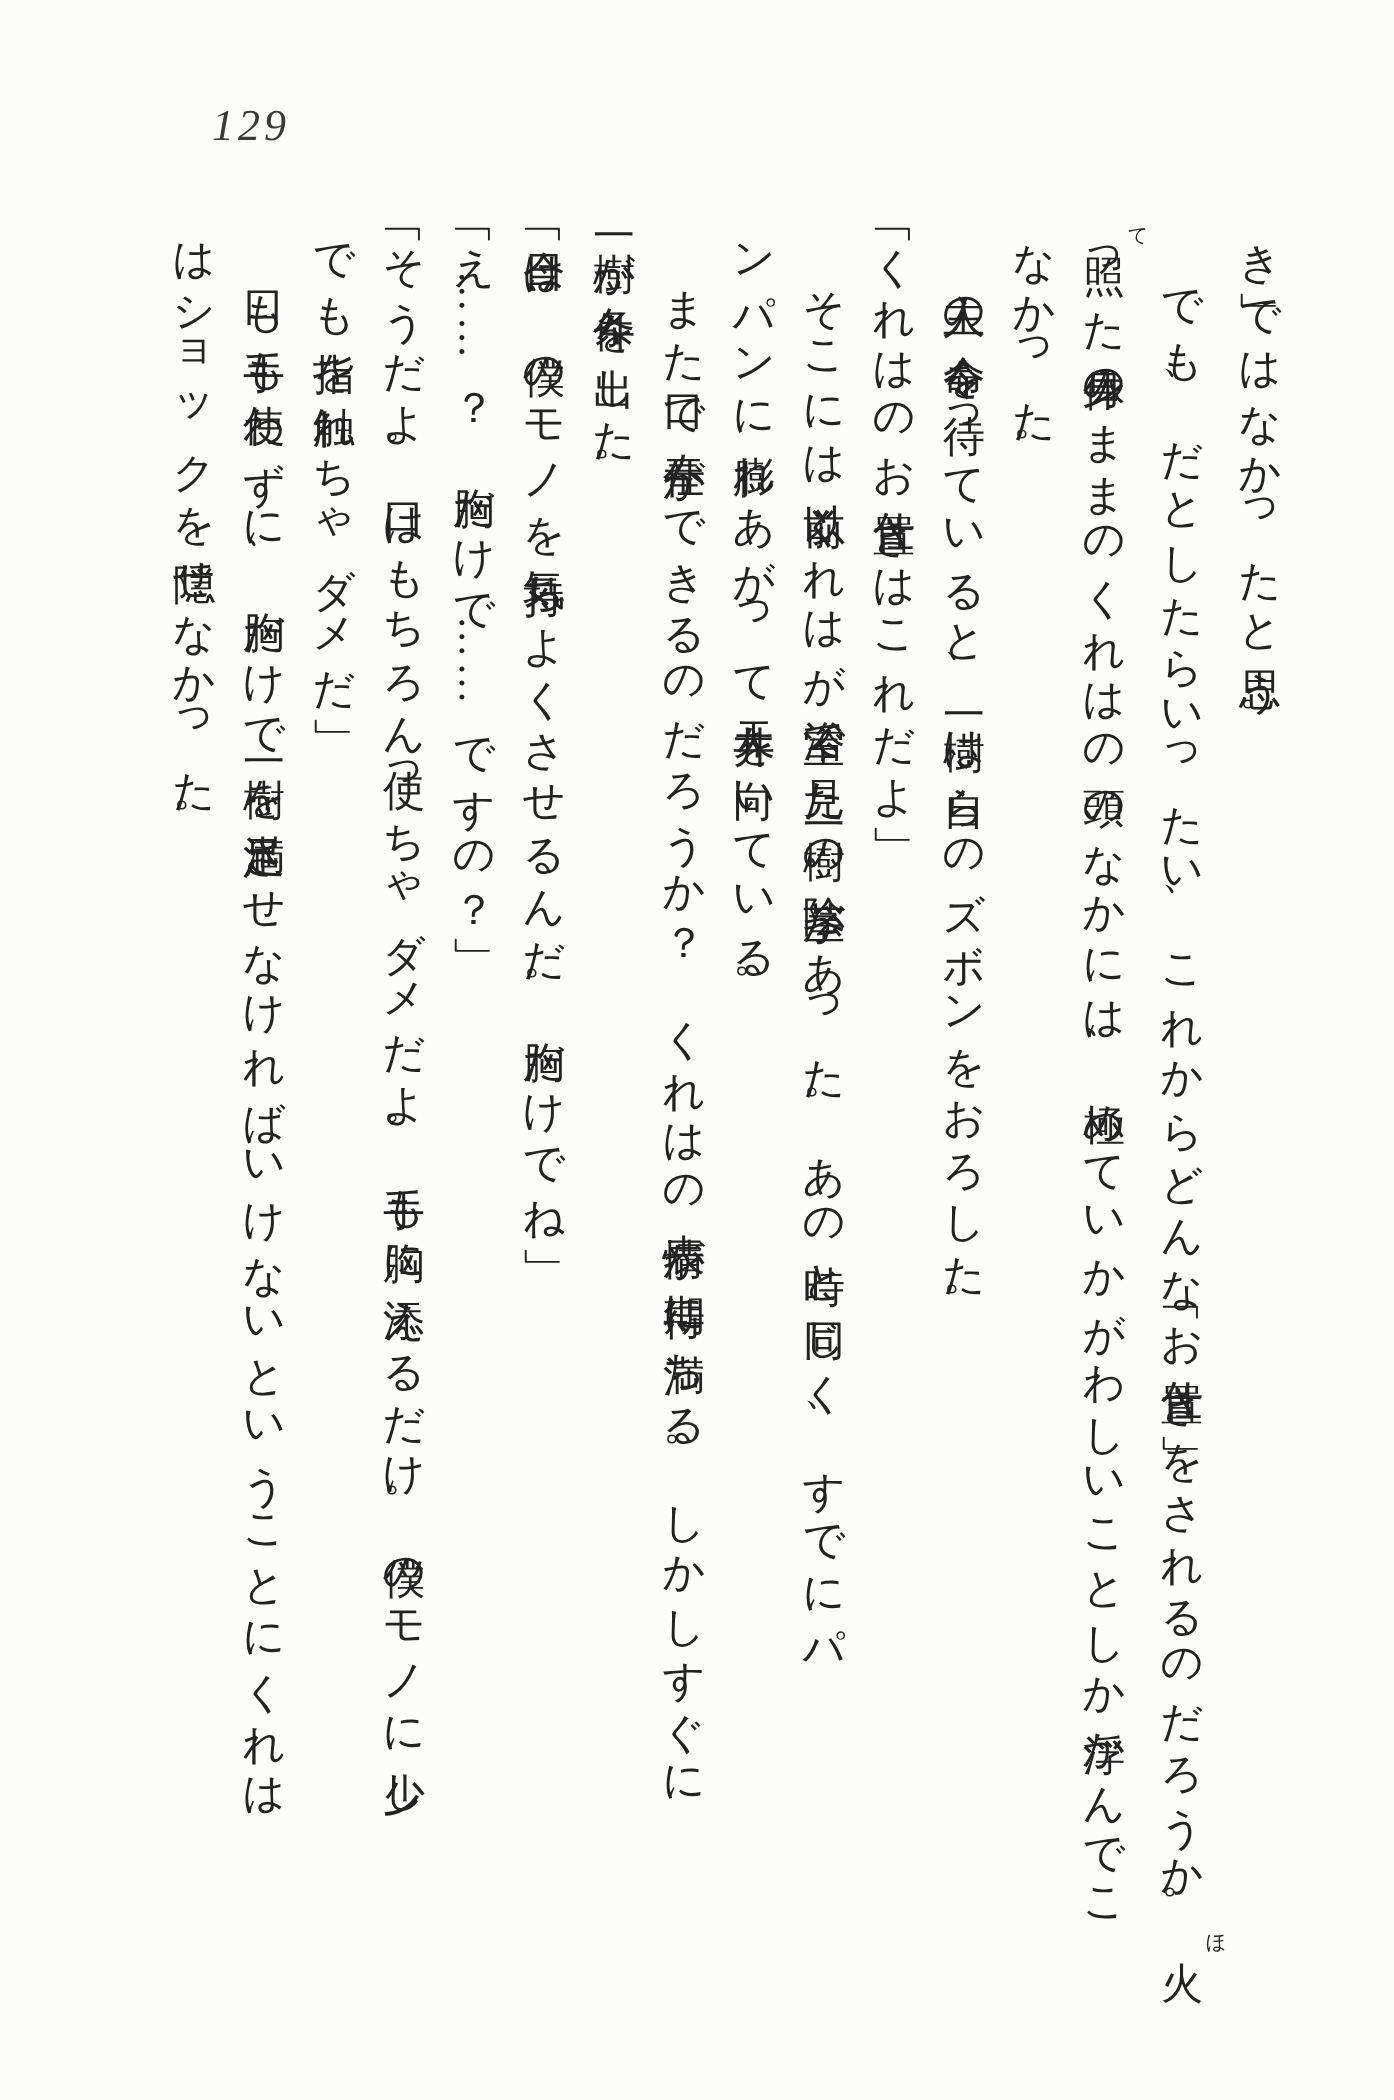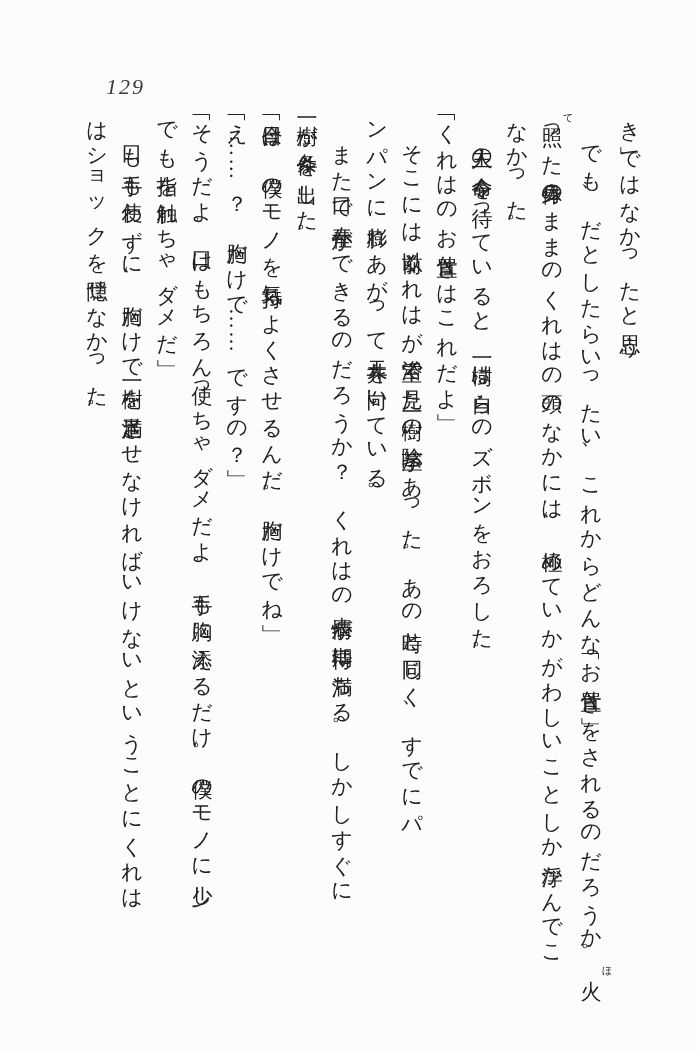--- a/index.html
+++ b/index.html
@@ -19,21 +19,20 @@
     background:var(--bg);
     overflow:hidden;
   }
   .page-number{
     position:absolute;
     top:50px;left:106px;
     font-style:italic;
     font-size:22px;
     letter-spacing:2px;
     color:var(--pagenum);
-    margin-top:24px;
   }
   .text-block{
     position:absolute;
     top:107px;
     right:50px;
     height:882px;
     writing-mode:vertical-rl;
     text-orientation:mixed;
     font-size:21px;
     letter-spacing:2.1px;

